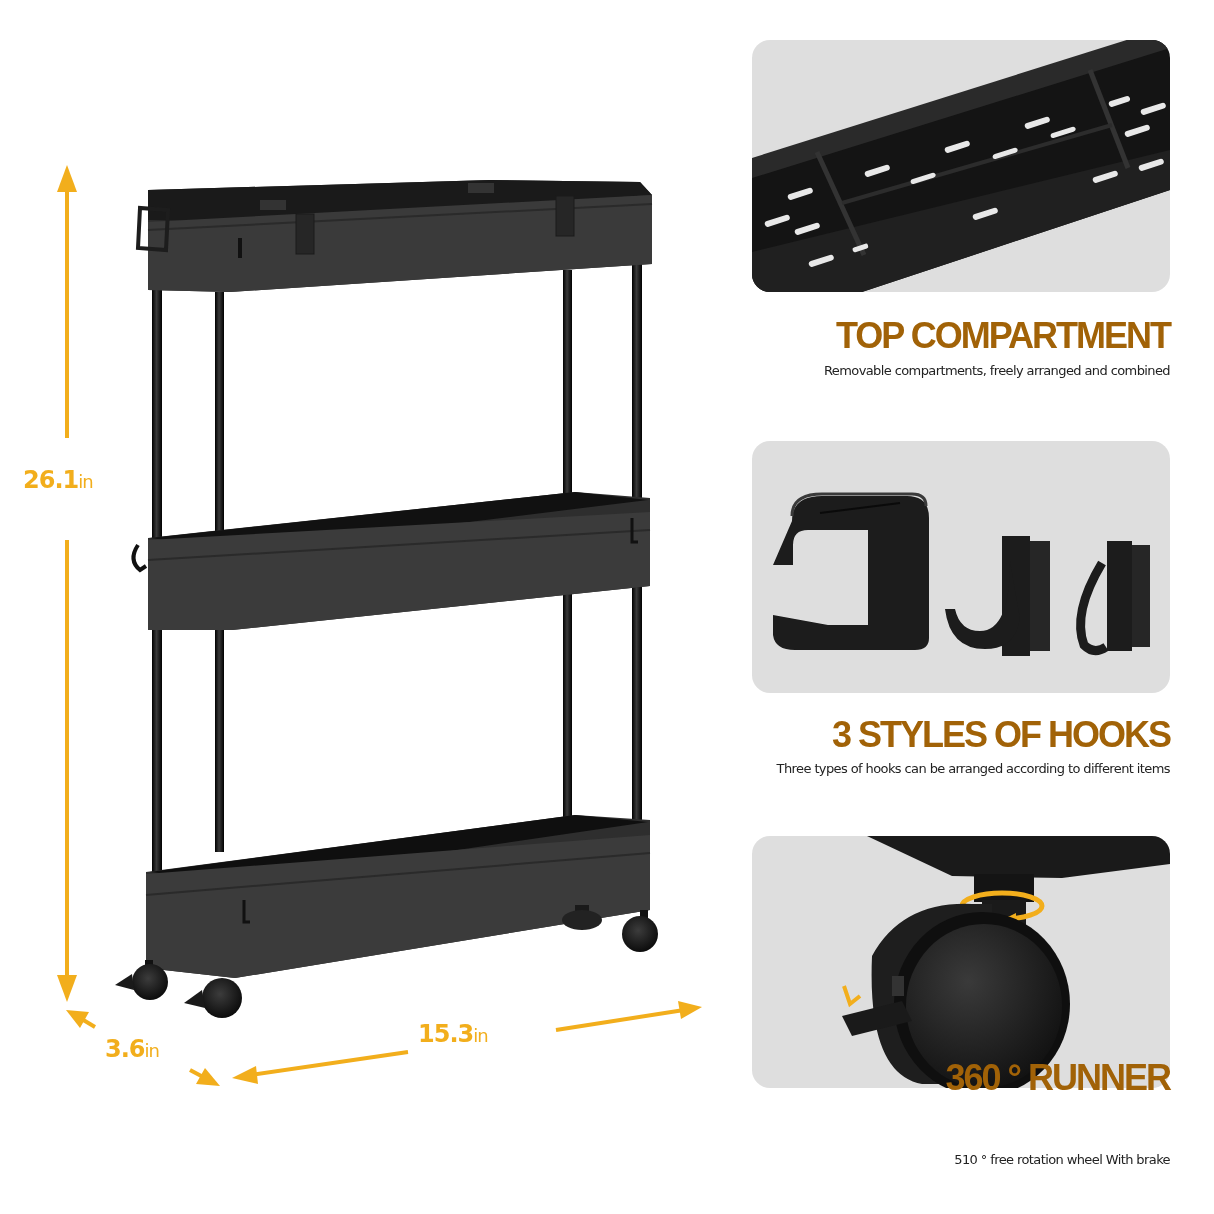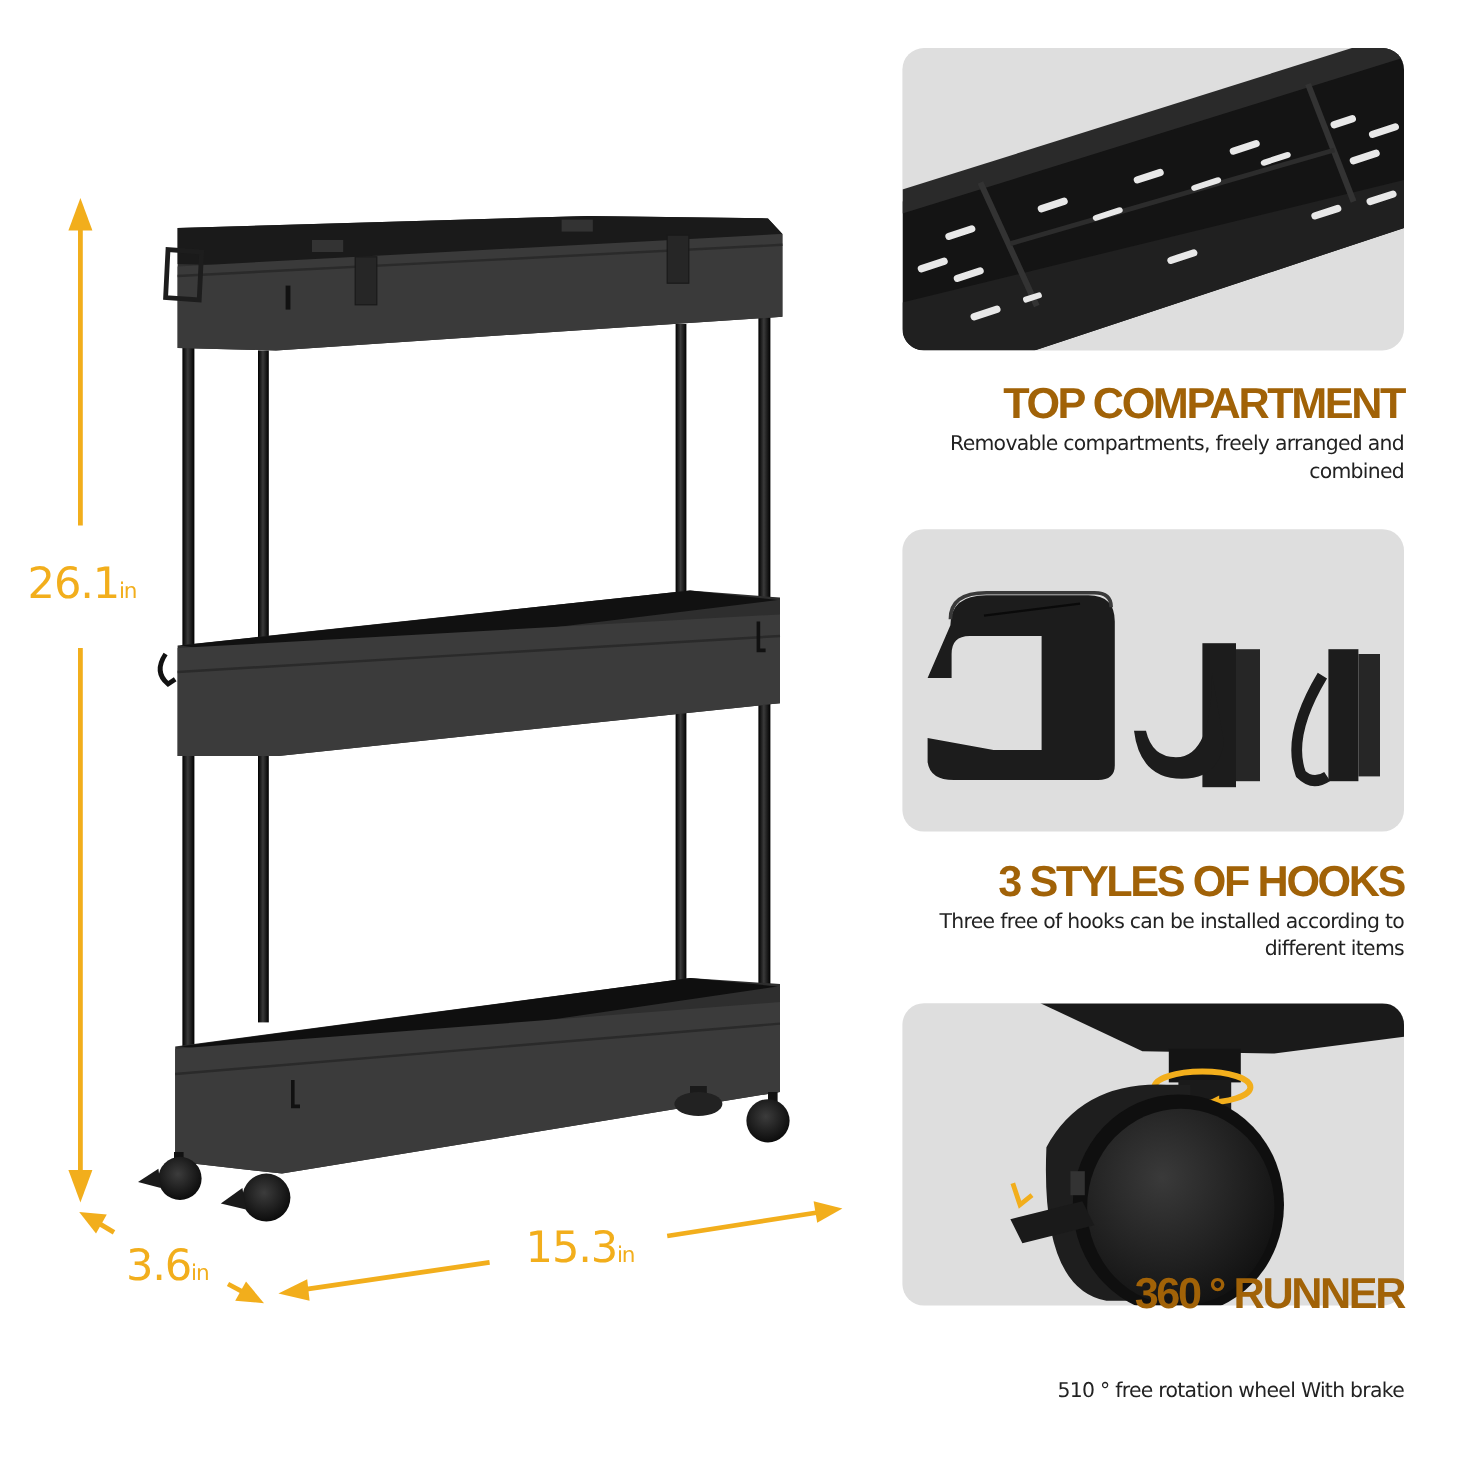--- a/index.html
+++ b/index.html
@@ -1,25 +1,25 @@
 <!DOCTYPE html>
 <html><head>
 <meta charset="utf-8">
 <style>
   html,body{margin:0;padding:0;background:#ffffff;}
   body{width:1214px;height:1214px;position:relative;overflow:hidden;font-family:"Liberation Sans","DejaVu Sans",sans-serif;}
   .abs{position:absolute;}
   
   .dim{position:absolute;color:#F2AE1C;font-family:"DejaVu Sans","Liberation Sans",sans-serif;font-weight:400;white-space:nowrap;letter-spacing:-1px;}
-  .dim .num{font-size:36px;}
+  .dim .num{font-size:24px;font-weight:bold;}
   .dim .unit{font-size:18px;}
   
   .panel{position:absolute;left:752px;width:418px;height:252px;background:#dedede;border-radius:18px;overflow:hidden;}
   .title{position:absolute;right:44px;color:#a16207;font-weight:700;font-size:36px;letter-spacing:-2px;white-space:nowrap;text-align:right;font-family:"Liberation Sans",sans-serif;}
-  .desc{position:absolute;right:44px;color:#222;font-size:17px;line-height:23px;text-align:right;width:400px;font-family:"DejaVu Sans","Liberation Sans",sans-serif;letter-spacing:-0.6px;}
+  .desc{position:absolute;right:44px;color:#222;font-size:13px;line-height:23px;text-align:right;width:400px;font-family:"DejaVu Sans","Liberation Sans",sans-serif;letter-spacing:-0.6px;}
   svg{display:block;}
 </style>
 </head>
 <body>
 
 <div class="abs" style="left:0;top:0;width:740px;height:1214px;">
   <svg width="740" height="1214" viewBox="0 0 740 1214">
     <defs>
       <linearGradient id="pole" x1="0" x2="1">
         <stop offset="0" stop-color="#000"></stop>
@@ -105,21 +105,21 @@
     </g>
   </svg>
 </div>
 
 <div class="dim" style="left:23px;top:466px;">
   <span class="num">26.1</span><span class="unit">in</span>
 </div>
 <div class="dim" style="left:105px;top:1035px;">
   <span class="num">3.6</span><span class="unit">in</span>
 </div>
-<div class="dim" style="left:438px;top:1020px;">
+<div class="dim" style="left:418px;top:1020px;">
   <span class="num">15.3</span><span class="unit">in</span>
 </div>
 
 <div class="panel" style="top:40px;">
   <svg width="418" height="252" viewBox="0 0 418 252">
     <polygon points="0,128 400,0 418,0 418,150 110,252 0,252" fill="#141414"></polygon>
     <polygon points="0,118 400,-8 418,-8 418,8 0,138" fill="#2a2a2a"></polygon>
     <polygon points="0,212 418,110 418,150 110,252 0,252" fill="#202020"></polygon>
     <line x1="65" y1="112" x2="112" y2="215" stroke="#333" stroke-width="5"></line>
     <line x1="338" y1="30" x2="376" y2="128" stroke="#333" stroke-width="5"></line>
@@ -158,21 +158,21 @@
     <rect x="250" y="95" width="28" height="120" fill="#1c1c1c"></rect>
     <rect x="278" y="100" width="20" height="110" fill="#262626"></rect>
     <path d="M258,120 q0,70 -30,70 q-20,0 -25,-22 l-10,0 q5,40 40,40 q30,0 35,-30 z" fill="#1c1c1c"></path>
 
     <rect x="355" y="100" width="25" height="110" fill="#1c1c1c"></rect>
     <rect x="380" y="104" width="18" height="102" fill="#262626"></rect>
     <path d="M350,122 q-30,50 -18,82 q10,10 22,2" fill="none" stroke="#1c1c1c" stroke-width="9"></path>
   </svg>
 </div>
 <div class="title" style="top:714px;margin-left:24px;">3 STYLES OF HOOKS</div>
-<div class="desc" style="top:757px;">Three free of hooks can be installed according to different items</div>
+<div class="desc" style="top:757px;">Three types of hooks can be arranged according to different items</div>
 
 <div class="panel" style="top:836px;">
   <svg width="418" height="252" viewBox="0 0 418 252">
     <polygon points="115,0 418,0 418,28 310,42 200,40" fill="#1a1a1a"></polygon>
     <rect x="222" y="38" width="60" height="28" fill="#141414"></rect>
     <rect x="230" y="64" width="44" height="40" fill="#1a1a1a"></rect>
 
     <ellipse cx="250" cy="70" rx="40" ry="13" fill="none" stroke="#F2AE1C" stroke-width="5"></ellipse>
     <polygon points="250,84 264,77 264,91" fill="#F2AE1C"></polygon>
 

